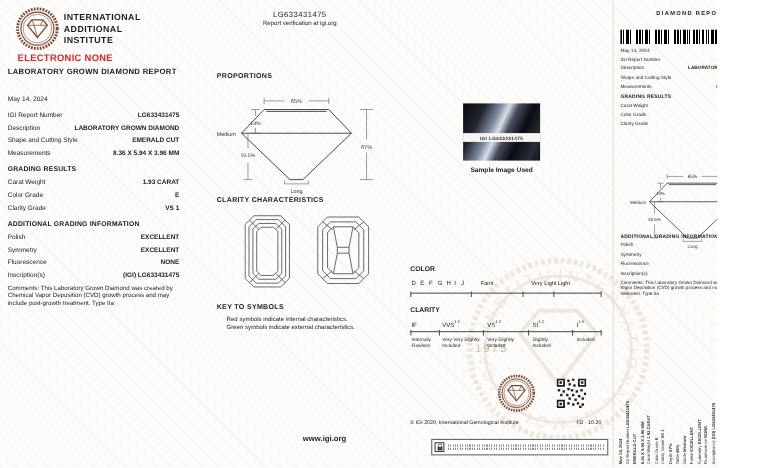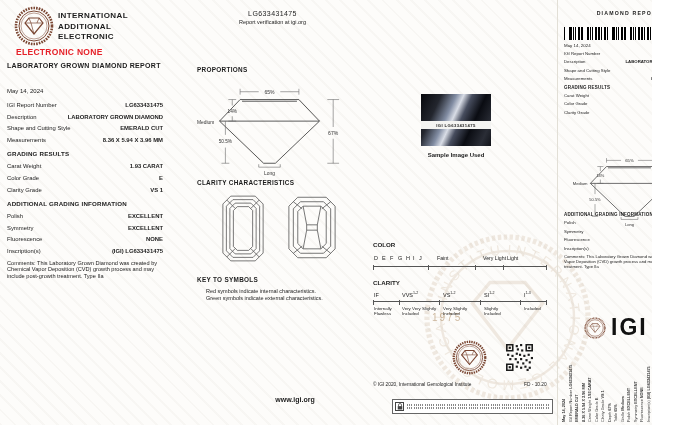--- a/index.html
+++ b/index.html
@@ -106,21 +106,21 @@
   <svg class="abs" style="left:14px; top:6px;" width="40" height="40" viewBox="0 0 40 40">
     <circle cx="20" cy="20" r="18" fill="none" stroke="#7a4632" stroke-width="2.6" stroke-dasharray="1.6 1.1"></circle>
     <circle cx="20" cy="20" r="15" fill="none" stroke="#7a4632" stroke-width="1"></circle>
     <circle cx="20" cy="20" r="13" fill="none" stroke="#7a4632" stroke-width=".5"></circle>
     <path d="M11,17 L15,12 H25 L29,17 L20,28 Z" fill="none" stroke="#7a4632" stroke-width="1.2"></path>
     <path d="M11,17 H29 M15,12 L17,17 L20,28 M25,12 L23,17" fill="none" stroke="#7a4632" stroke-width=".7"></path>
   </svg>
   <div class="abs brand-lines" style="left:58px; top:11px;">
     <div>INTERNATIONAL</div>
     <div>ADDITIONAL</div>
-    <div>ELECTRONIC</div>
+    <div>INSTITUTE</div>
   </div>
   <div class="abs electronic" style="left:16px; top:47px;">ELECTRONIC NONE</div>
   <div class="abs report-title" style="left:7px; top:62px;">LABORATORY GROWN DIAMOND REPORT</div>
 
   <div class="abs verify" style="left:210px; top:10px; width:125px;">
     <div class="num">LG633431475</div>
     <div class="txt">Report verification at igi.org</div>
   </div>
 
   <div class="abs col-left">
@@ -417,29 +417,20 @@
         <span class="lb">Fluorescence</span>
         <span class="vl">NONE</span>
       </div>
       <div class="frow">
         <span class="lb">Inscription(s)</span>
         <span class="vl">(IGI) LG633431475</span>
       </div>
       <div class="sp-comments">Comments: This Laboratory Grown Diamond was created by Chemical Vapor Deposition (CVD) growth process and may include post-growth treatment. Type IIa</div>
     </div>
 
-    <div class="abs sp-logo">
-      <svg width="22" height="22" viewBox="0 0 40 40">
-        <circle cx="20" cy="20" r="18" fill="none" stroke="#7a4632" stroke-width="2.6" stroke-dasharray="1.6 1.1"></circle>
-        <circle cx="20" cy="20" r="15" fill="none" stroke="#7a4632" stroke-width="1"></circle>
-        <path d="M11,17 L15,12 H25 L29,17 L20,28 Z" fill="none" stroke="#7a4632" stroke-width="1.2"></path>
-        <path d="M11,17 H29 M15,12 L17,17 L20,28 M25,12 L23,17" fill="none" stroke="#7a4632" stroke-width=".7"></path>
-      </svg>
-      <span class="igi">IGI</span>
-    </div>
 
     <div class="abs edge-strip">
       <span class="vline"><b>May 14, 2024</b></span>
       <span class="vline"><span>IGI Report Number</span>&nbsp;<b>LG633431475</b></span>
       <span class="vline"><b>EMERALD CUT</b></span>
       <span class="vline"><b>8.36 X 5.94 X 3.96 MM</b></span>
       <span class="vline"><span>Carat Weight</span>&nbsp;<b>1.93 CARAT</b></span>
       <span class="vline"><span>Color Grade</span>&nbsp;<b>E</b></span>
       <span class="vline"><span>Clarity Grade</span>&nbsp;<b>VS 1</b></span>
       <span class="vline"><span>Depth</span>&nbsp;<b>67%</b></span>

